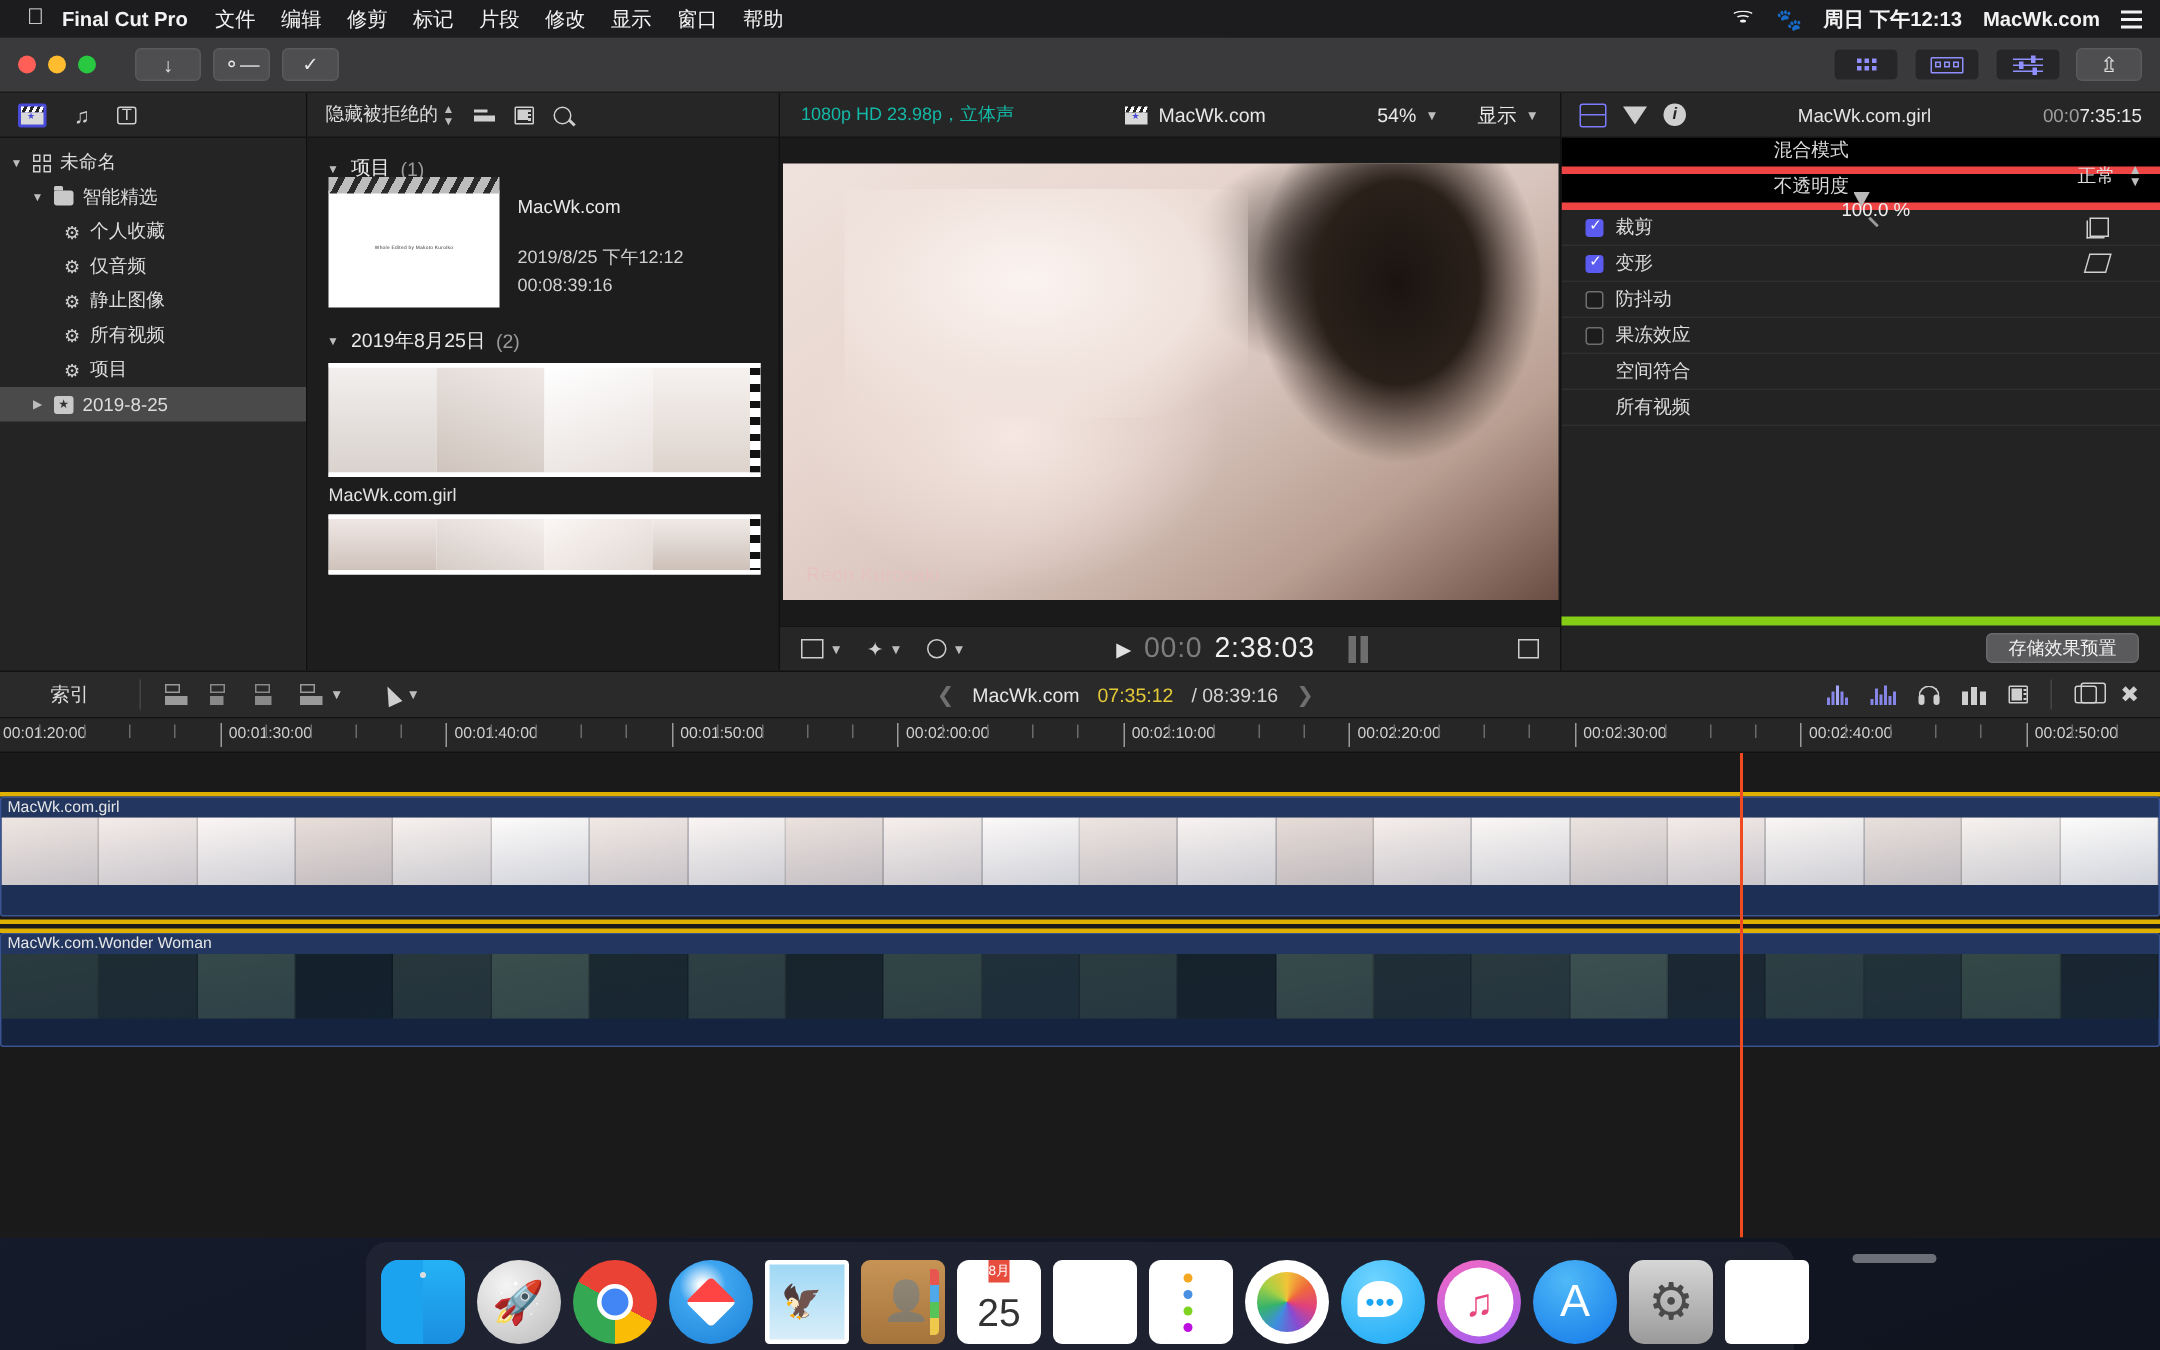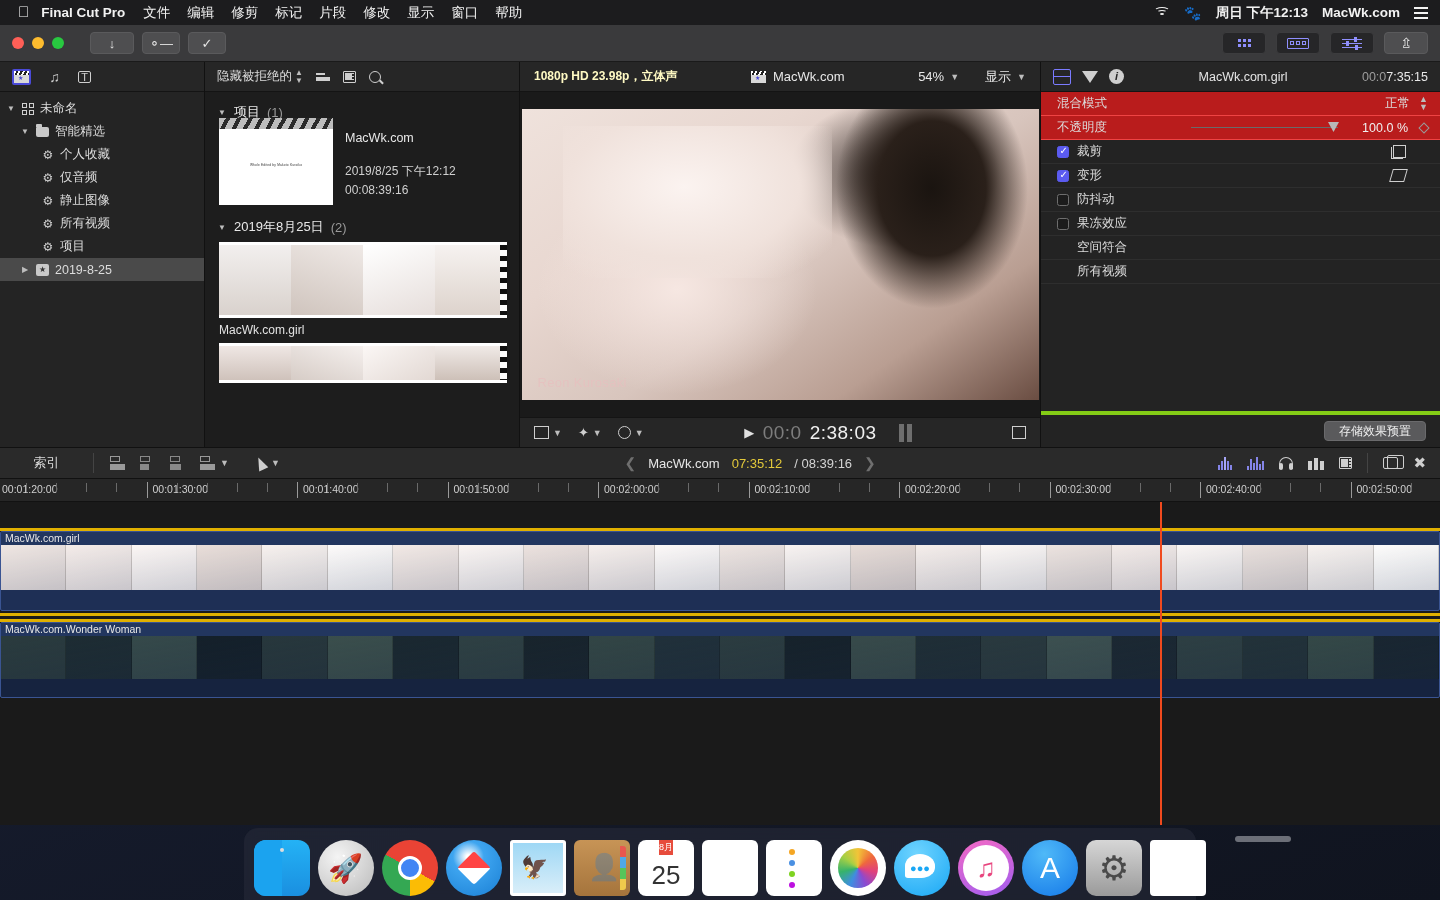--- a/index.html
+++ b/index.html
@@ -153,21 +153,21 @@
     background: repeating-linear-gradient(#111 0 5px, #fff 5px 11px); }
   .fcell { flex: 1; height: 100%; background-size: cover; background-position: center; }
   .br-label { color: #e2e2e2; font-size: 12px; padding: 1px 0 6px 14px; }
   .br-foot { height: 26px; background: #262626; border-top: 1px solid #141414;
     display: flex; align-items: center; justify-content: center; color: #c8c8c8; font-size: 12px; }
 
   
   .viewer { flex: 1; background: #1a1a1a; display: flex; flex-direction: column; }
   .vw-head { height: 30px; background: #262626; border-bottom: 1px solid #141414;
     display: flex; align-items: center; color: #d6d6d6; font-size: 12px; padding: 0 14px; }
-  .vw-head .fmt { color: #fef9c3; font-weight: bold; }
+  .vw-head .fmt { color: #14b8a6; }
   .vw-head .mid { flex: 1; display: flex; align-items: center; justify-content: center; gap: 8px; }
   .vw-head .zoom { display: flex; align-items: center; gap: 6px; font-size: 13px; color: #e8e8e8; }
   .vw-head .disp { display: flex; align-items: center; gap: 6px; margin-left: 26px; font-size: 13px; color: #e8e8e8; }
   .caret { font-size: 9px; color: #bdbdbd; }
   .vw-stage { flex: 1; display: flex; align-items: center; justify-content: center; background: #1a1a1a; padding: 4px 0; }
   .vw-img { width: 517px; height: 291px; position: relative; overflow: hidden; background: #2b2320; }
   .vw-wm { position: absolute; left: 16px; bottom: 10px; font-size: 13px; color: #e8bfbf;
     opacity: .72; letter-spacing: .3px; }
   .vw-foot { height: 30px; background: #262626; border-top: 1px solid #141414;
     display: flex; align-items: center; padding: 0 14px; gap: 16px; }
@@ -191,41 +191,41 @@
     border-top: 12px solid #cfcfcf; }
   .info-ic { width: 15px; height: 15px; border-radius: 50%; background: #cfcfcf; color: #262626;
     font-size: 11px; font-weight: bold; line-height: 15px; text-align: center; font-style: italic; }
   .in-title { flex: 1; text-align: center; color: #e6e6e6; font-size: 12.5px; }
   .in-tc { color: #9d9d9d; font-size: 12.5px; }
   .in-tc b { color: #e8e8e8; font-weight: normal; }
   .in-body { flex: 1; overflow: hidden; }
   .in-section-title { color: #d8d8d8; font-size: 12.5px; padding: 8px 0 6px 16px; }
   .in-row { height: 24px; display: flex; align-items: center; padding: 0 12px 0 16px;
     color: #dcdcdc; font-size: 12.5px; border-bottom: 1px solid #2e2e2e; }
-  .in-row.shade { background: #b91c1c; border-bottom: 1px solid #ef4444; }
+  .in-row.shade { background: #000000; border-bottom: 5px solid #ef4444; flex-direction: column; }
   .in-row .lbl { width: 120px; }
   .in-row .val { margin-left: auto; display: flex; align-items: center; gap: 5px; }
   .chk { width: 12px; height: 12px; border-radius: 2.5px; border: 1px solid #6e6e6e;
     background: #1c1c1c; margin-right: 8px; flex: none; }
   .chk.on { background: #5b5bf0; border-color: #5b5bf0; position: relative; }
   .chk.on:after { content: "✓"; position: absolute; color: #fff; font-size: 10px; left: 1.5px; top: -1.5px; line-height: 12px; }
   .slider-track { flex: 1; height: 1px; background: #6a6a6a; margin: 0 8px 0 14px; position: relative; }
   .slider-knob { position: absolute; right: -1px; top: -5px; width: 11px; height: 10px; background: #b8b8b8;
     clip-path: polygon(0 0, 100% 0, 50% 100%); }
   .num { min-width: 62px; text-align: right; color: #f0f0f0; }
   .diamond { width: 8px; height: 8px; border: 1.2px solid #9a9a9a; transform: rotate(45deg); margin-left: 12px; }
   .stepper { font-size: 9px; color: #bdbdbd; display: inline-flex; flex-direction: column; line-height: .8; margin-left: 4px; }
   .glyph-box { width: 15px; height: 13px; border: 1.3px solid #cfcfcf; position: relative; }
   .glyph-box:before { content:""; position:absolute; inset: 2.5px; border: 1.3px solid #cfcfcf; }
   .glyph-crop { width: 14px; height: 13px; position: relative; }
   .glyph-crop:before { content:""; position:absolute; left:2px; top:0; width:11px; height:11px; border: 1.3px solid #cfcfcf; }
   .glyph-crop:after { content:""; position:absolute; left:0; top:2px; width:11px; height:11px; border-left:1.3px solid #cfcfcf; border-bottom:1.3px solid #cfcfcf; }
   .glyph-dist { width: 15px; height: 13px; border: 1.3px solid #cfcfcf; transform: skewX(-16deg); }
   .in-icon-cell { width: 60px; display: flex; justify-content: center; margin-left: auto; }
-  .in-foot { height: 36px; border-top: 4px solid #84cc16; background: #232323;
+  .in-foot { height: 36px; border-top: 6px solid #84cc16; background: #232323;
     display: flex; align-items: center; justify-content: flex-end; padding: 0 14px; }
   .preset-btn { height: 20px; padding: 0 14px; border-radius: 4px; background: #5a5a5c; border: 1px solid #6a6a6c;
     color: #f0f0f0; font-size: 12px; display: flex; align-items: center; }
 
   
   .tl-toolbar { height: 32px; background: #2a2a2a; border-top: 1px solid #111; border-bottom: 1px solid #111;
     display: flex; align-items: center; color: #cfcfcf; font-size: 12.5px; }
   .tl-index { width: 93px; text-align: center; font-size: 13px; color: #dcdcdc; }
   .tl-sep { width: 1px; height: 20px; background: #444; }
   .tl-tools { display: flex; align-items: center; gap: 15px; padding: 0 16px; }

